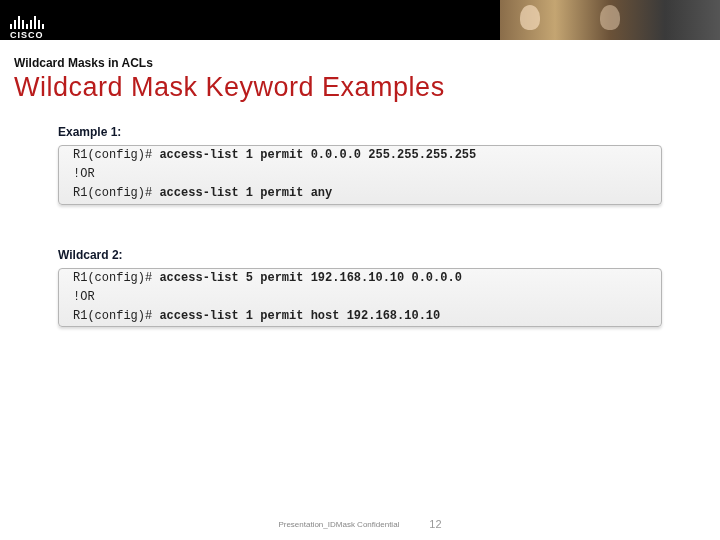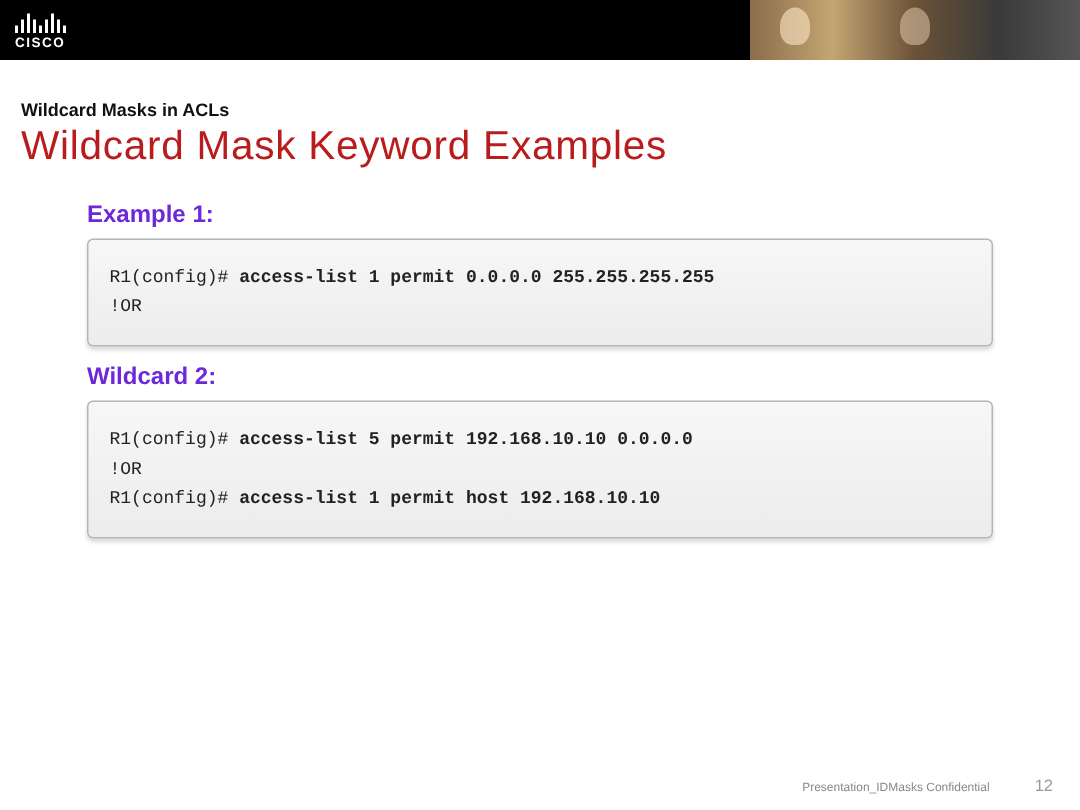--- a/index.html
+++ b/index.html
@@ -1,36 +1,36 @@
 <!DOCTYPE html>
 <html><head>
 <meta charset="utf-8">
 <style>
   * { margin: 0; padding: 0; box-sizing: border-box; }
   body { width: 720px; height: 540px; font-family: Arial, sans-serif; background: #fff; position: relative; overflow: hidden; }
-  .top-bar { height: 40px; background: #000; display: flex; align-items: center; justify-content: space-between; }
+  .top-bar { height: 40px; background: #000; display: flex; align-items: flex-end; justify-content: space-between; }
   .logo-area { display: flex; align-items: center; padding-left: 10px; }
   .cisco-logo { color: #fff; display: flex; flex-direction: column; align-items: flex-start; }
   .logo-bars { display: flex; align-items: flex-end; gap: 2px; height: 14px; margin-bottom: 1px; }
   .logo-bars span { width: 2px; background: #fff; display: inline-block; }
   .logo-text { font-size: 9px; letter-spacing: 1px; color: #fff; font-weight: bold; }
   .people-strip { width: 220px; height: 40px; background: linear-gradient(90deg,#8a6d4a,#c4a572,#6b5238,#3a3a3a,#555); position: relative; }
   .people-strip::before, .people-strip::after { content: ""; position: absolute; top: 5px; width: 20px; height: 25px; background: rgba(255,230,200,0.6); border-radius: 50% 50% 40% 40%; }
   .people-strip::before { left: 20px; }
   .people-strip::after { left: 100px; background: rgba(235,210,180,0.5); }
-  .header-block { padding: 26px 14px 4px; }
+  .header-block { padding: 16px 14px 4px; }
   .subtitle { font-size: 12px; font-weight: bold; color: #111; margin-bottom: 2px; }
   .title { font-size: 27px; color: #b91c1c; font-weight: normal; letter-spacing: 0.5px; }
   .content { padding: 18px 58px 0; }
-  .example-label { font-size: 16px; font-weight: bold; color: #6d28d9; margin-bottom: 6px; }
-  .code-panel { border: 1px solid #b5b5b5; border-radius: 4px; background: linear-gradient(#f7f7f7,#ececec); padding: 16px 14px; margin-bottom: 12px; box-shadow: 0 2px 3px rgba(0,0,0,0.15); font-family: "Courier New", monospace; font-size: 12px; line-height: 1.6; color: #222; }
+  .example-label { font-size: 12px; font-weight: bold; color: #0f172a; margin-bottom: 6px; }
+  .code-panel { border: 1px solid #b5b5b5; border-radius: 4px; background: linear-gradient(#f7f7f7,#ececec); padding: 0 14px; margin-bottom: 43px; box-shadow: 0 2px 3px rgba(0,0,0,0.15); font-family: "Courier New", monospace; font-size: 12px; line-height: 1.6; color: #222; }
   .code-panel .kw { font-weight: bold; }
   .caption { font-size: 12px; color: #111; margin-top: 40px; }
   .caption .kw { font-weight: bold; }
-  .footer { position: absolute; bottom: 10px; left: 0; right: 0; display: flex; justify-content: flex-end; align-items: center; padding: 0 18px; font-size: 8px; color: #888; }
+  .footer { position: absolute; bottom: 10px; left: 0; right: 0; display: flex; justify-content: center; align-items: center; padding: 0 18px; font-size: 8px; color: #888; }
   .footer .pid { flex: 0 0 auto; }
   .footer .mid { flex: 1; text-align: center; }
   .footer .conf { flex: 0 0 auto; margin-right: 30px; }
   .footer .page { flex: 0 0 auto; font-size: 11px; color: #999; }
 </style>
 </head>
 <body>
 
 <div class="top-bar">
   <div class="logo-area">
@@ -56,29 +56,30 @@
   <div class="subtitle">Wildcard Masks in ACLs</div>
   <div class="title">Wildcard Mask Keyword Examples</div>
 </div>
 
 <div class="content">
 
   <div class="example-label">Example 1:</div>
   <div class="code-panel">
     <div><span>R1(config)#</span> <span class="kw">access-list 1 permit 0.0.0.0 255.255.255.255</span></div>
     <div><span>!OR</span></div>
+    <div><span>R1(config)#</span> <span class="kw">access-list 1 permit any</span></div>
   </div>
 
   <div class="example-label">Wildcard 2:</div>
   <div class="code-panel">
     <div><span>R1(config)#</span> <span class="kw">access-list 5 permit 192.168.10.10 0.0.0.0</span></div>
     <div><span>!OR</span></div>
     <div><span>R1(config)#</span> <span class="kw">access-list 1 permit host 192.168.10.10</span></div>
   </div>
 
 
 </div>
 
 <div class="footer">
   <div class="pid">Presentation_ID</div>
-  <div class="conf">Masks Confidential</div>
+  <div class="conf">Mask Confidential</div>
   <div class="page">12</div>
 </div>
 
 </body></html>

